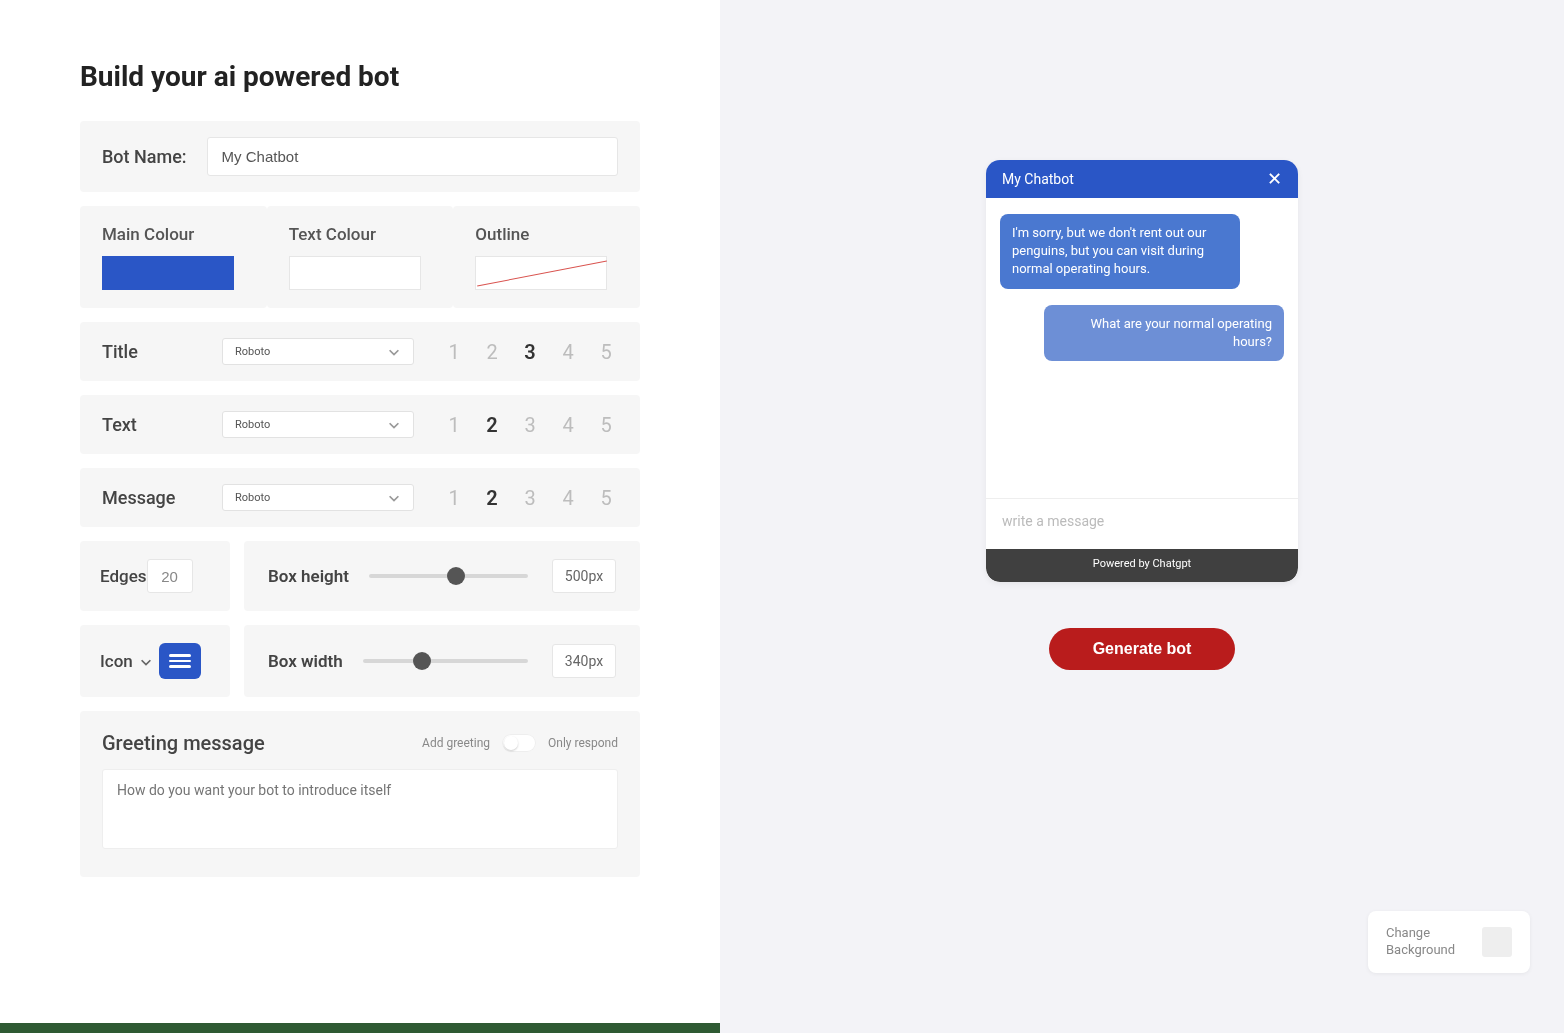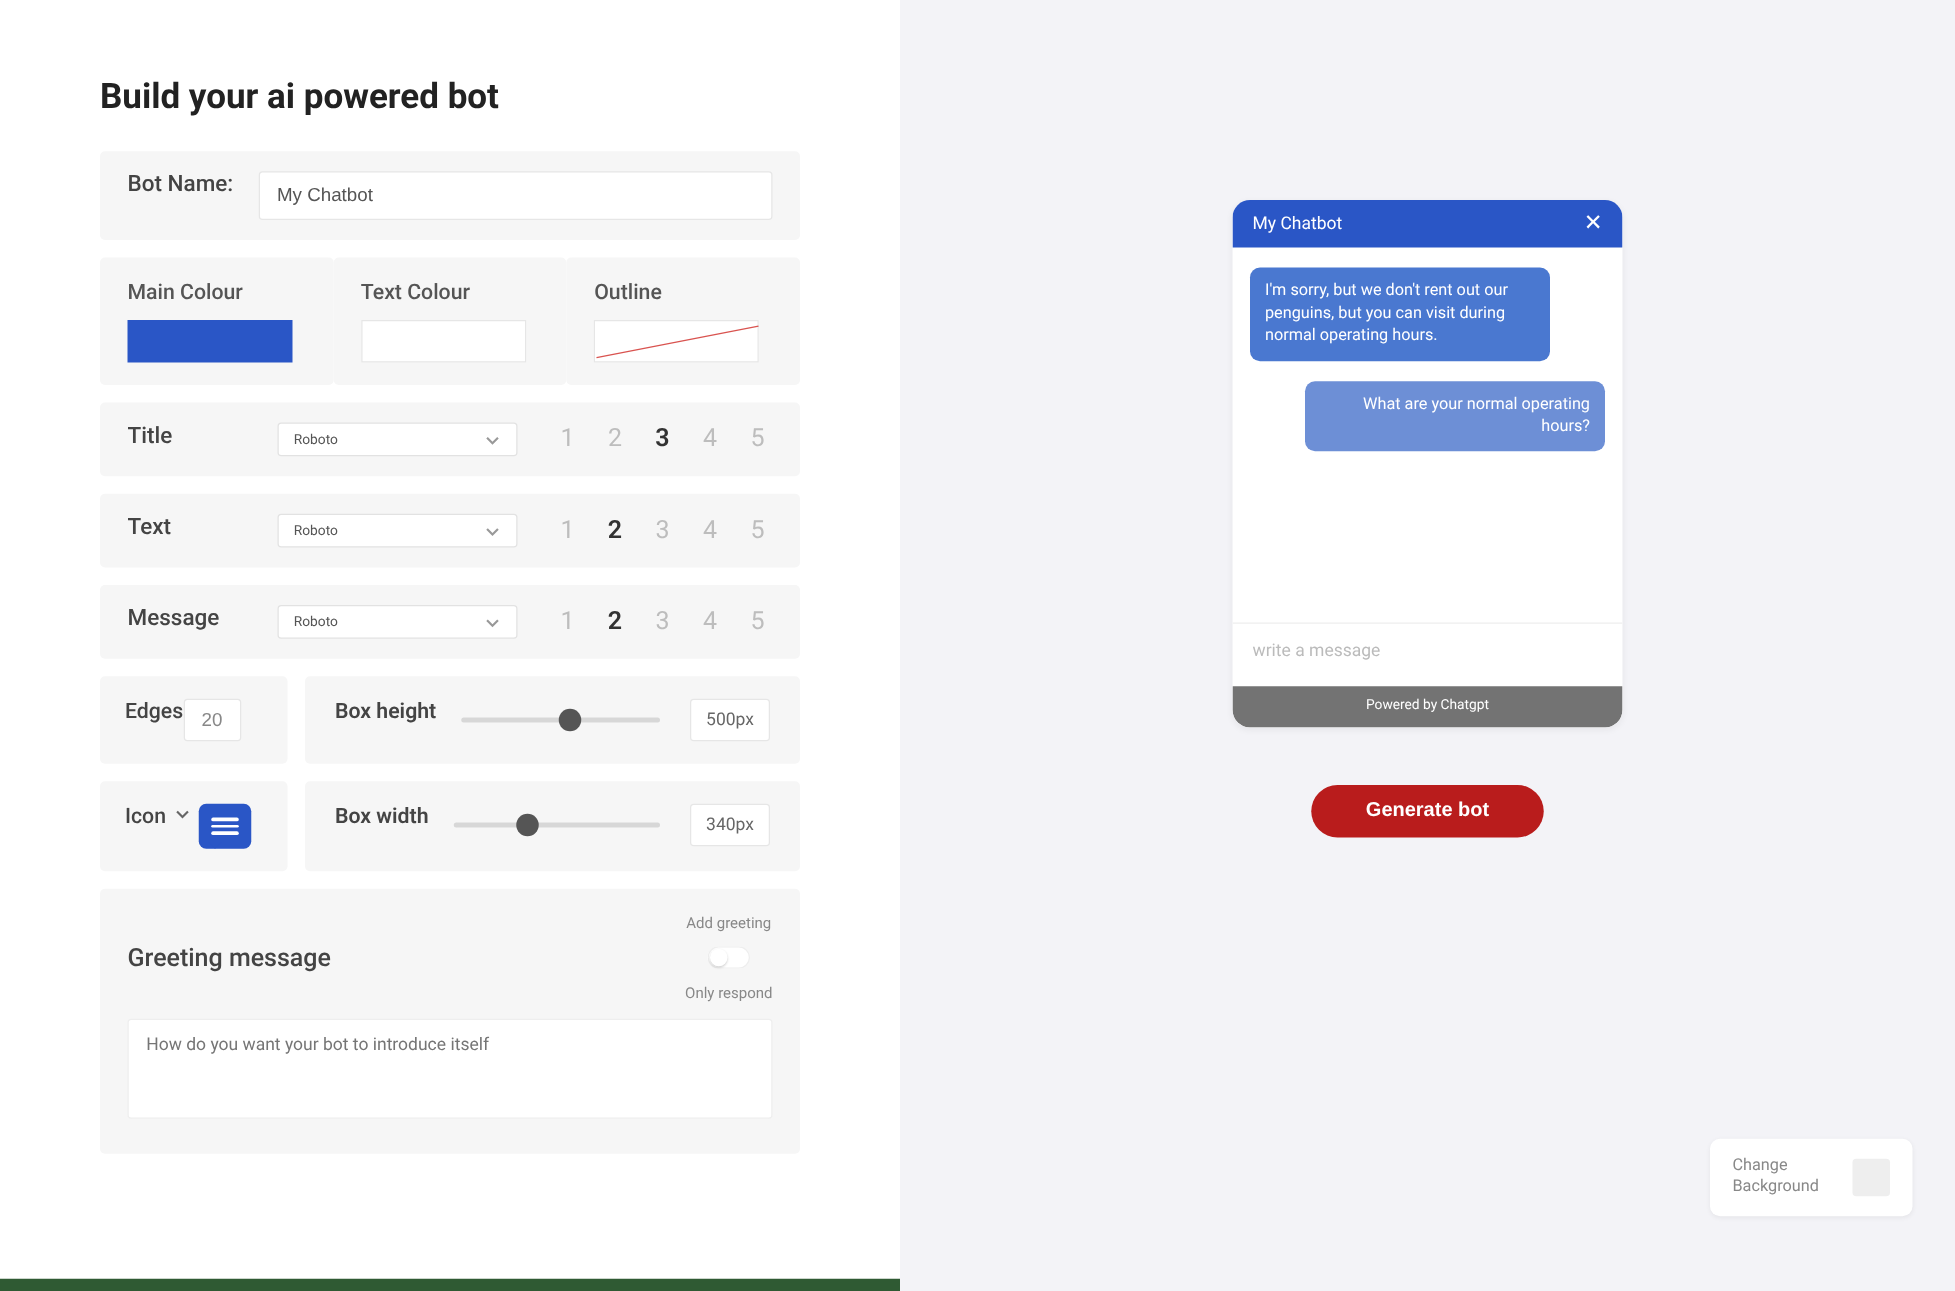--- a/index.html
+++ b/index.html
@@ -30,21 +30,21 @@
   font-weight: 700;
   color: #222;
   margin-bottom: 28px;
 }
 .card {
   background: #f6f6f6;
   border-radius: 4px;
   padding: 16px 22px;
   margin-bottom: 14px;
   display: flex;
-  align-items: flex-start;
+  align-items: center;
   gap: 20px;
 }
 .row3 { display: flex; margin-bottom: 14px; }
 .row3 .card { flex: 1; flex-direction: column; align-items: flex-start; gap: 12px; margin-bottom: 0; padding: 18px 22px; }
 .lbl { font-size: 18px; color: #444; font-weight: 500; }
 .lbl-sm { font-size: 17px; color: #555; font-weight: 500; }
 .text-input {
   background: #fff;
   border: 1px solid #e6e6e6;
   border-radius: 3px;
@@ -108,21 +108,21 @@
 }
 .icon-box::after{
   content:''; position:absolute; bottom:-5px; left:8px; border:5px solid transparent; border-top-color:#2a56c6;
 }
 .icon-lines { width:22px; }
 .icon-lines div { height:2.5px; background:#fff; border-radius:2px; margin:3px 0; }
 
 .greet-card { background:#f6f6f6; border-radius:4px; padding:20px 22px 24px 22px; }
 .greet-head { display:flex; align-items:center; justify-content:space-between; margin-bottom:14px; }
 .greet-title { font-size:20px; color:#444; font-weight:500; }
-.tog-wrap { display:flex; align-items:center; gap:12px; font-size:12px; color:#888;flex-direction:column; }
+.tog-wrap { display:flex; align-items:center; gap:12px; font-size:12px; color:#888; }
 .toggle { width:34px; height:18px; background:#fff; border-radius:10px; position:relative; box-shadow: inset 0 0 0 1px #eee; cursor:pointer; }
 .toggle::after{ content:''; position:absolute; width:14px; height:14px; background:#fff; border-radius:50%; top:2px; left:2px; box-shadow:0 1px 2px rgba(0,0,0,.2); }
 .greet-area {
   width:100%; height:80px; background:#fff; border:1px solid #eee; border-radius:3px; padding:12px 14px; font-size:14px; color:#bbb; resize:none; outline:none; font-family:inherit;
 }
 
 .bottom-bar { position:absolute; bottom:0; left:0; width:720px; height:10px; background:#2f5a33; }
 
 .chat-widget {
   width: 312px;
@@ -133,21 +133,21 @@
 }
 .chat-header {
   background: #2a56c6; color:#fff; padding: 10px 16px; display:flex; justify-content:space-between; align-items:center; font-size:14px;
 }
 .close-x { font-size:18px; cursor:pointer; line-height:1; }
 .chat-body { padding: 16px 14px 30px 14px; min-height: 300px; }
 .msg { max-width: 240px; padding: 10px 12px; border-radius:8px; font-size:13px; line-height:1.4; margin-bottom:16px; color:#fff; }
 .msg.user { background:#6d8fd6; margin-left:auto; text-align:right; }
 .msg.bot { background:#4a78d0; margin-right:auto; }
 .chat-input-area { border-top:1px solid #eee; padding: 14px 16px 20px 16px; font-size:14px; color:#bbb; }
-.chat-footer { background:#737373; color:#fff; text-align:center; font-size:11px; padding:8px 0 12px 0; border-radius: 0 0 14px 14px; }
+.chat-footer { background:#404040; color:#fff; text-align:center; font-size:11px; padding:8px 0 12px 0; border-radius: 0 0 14px 14px; }
 
 .gen-btn {
   margin-top: 46px;
   background:#b91c1c; color:#fff; border:none; border-radius:22px; padding:12px 44px; font-size:16px; font-weight:600; cursor:pointer;
 }
 .change-bg {
   position:absolute; right:34px; bottom:60px;
   background:#fff; border-radius:8px; padding:14px 18px; display:flex; align-items:center; gap:16px; font-size:13px; color:#888; box-shadow:0 1px 4px rgba(0,0,0,.06);
 }
 .change-bg .sq { width:30px; height:30px; background:#eee; border-radius:3px; }

